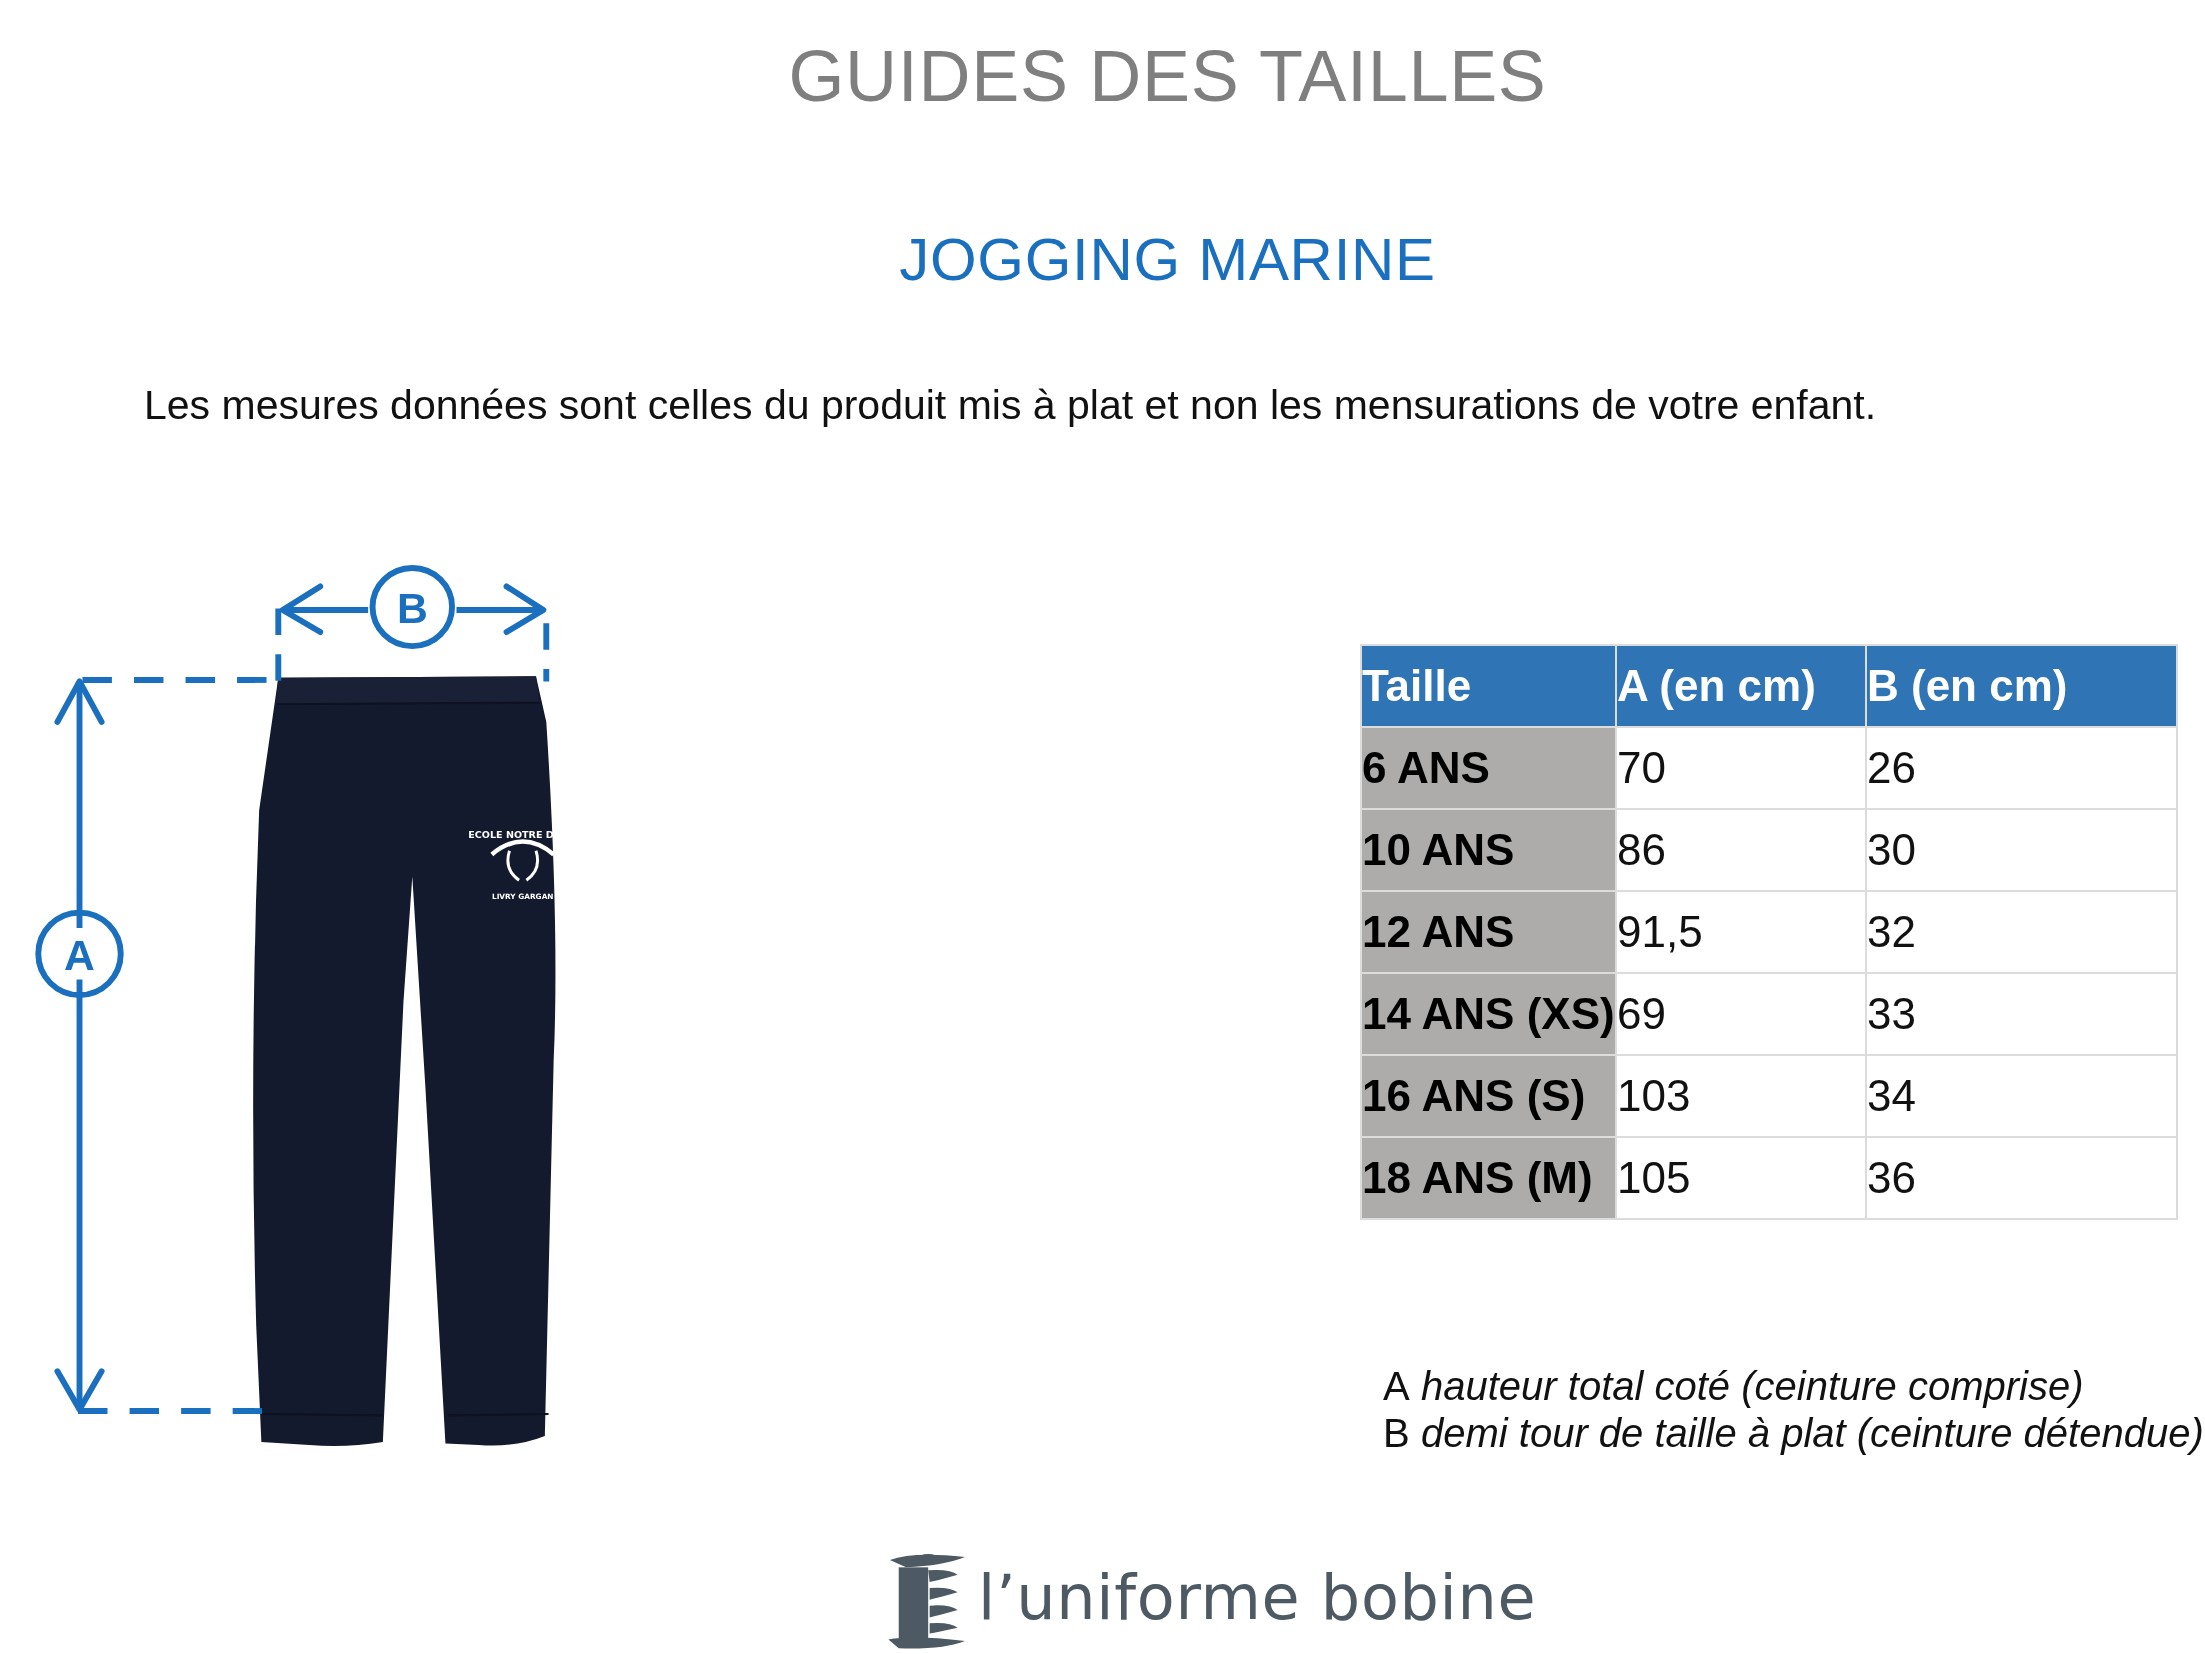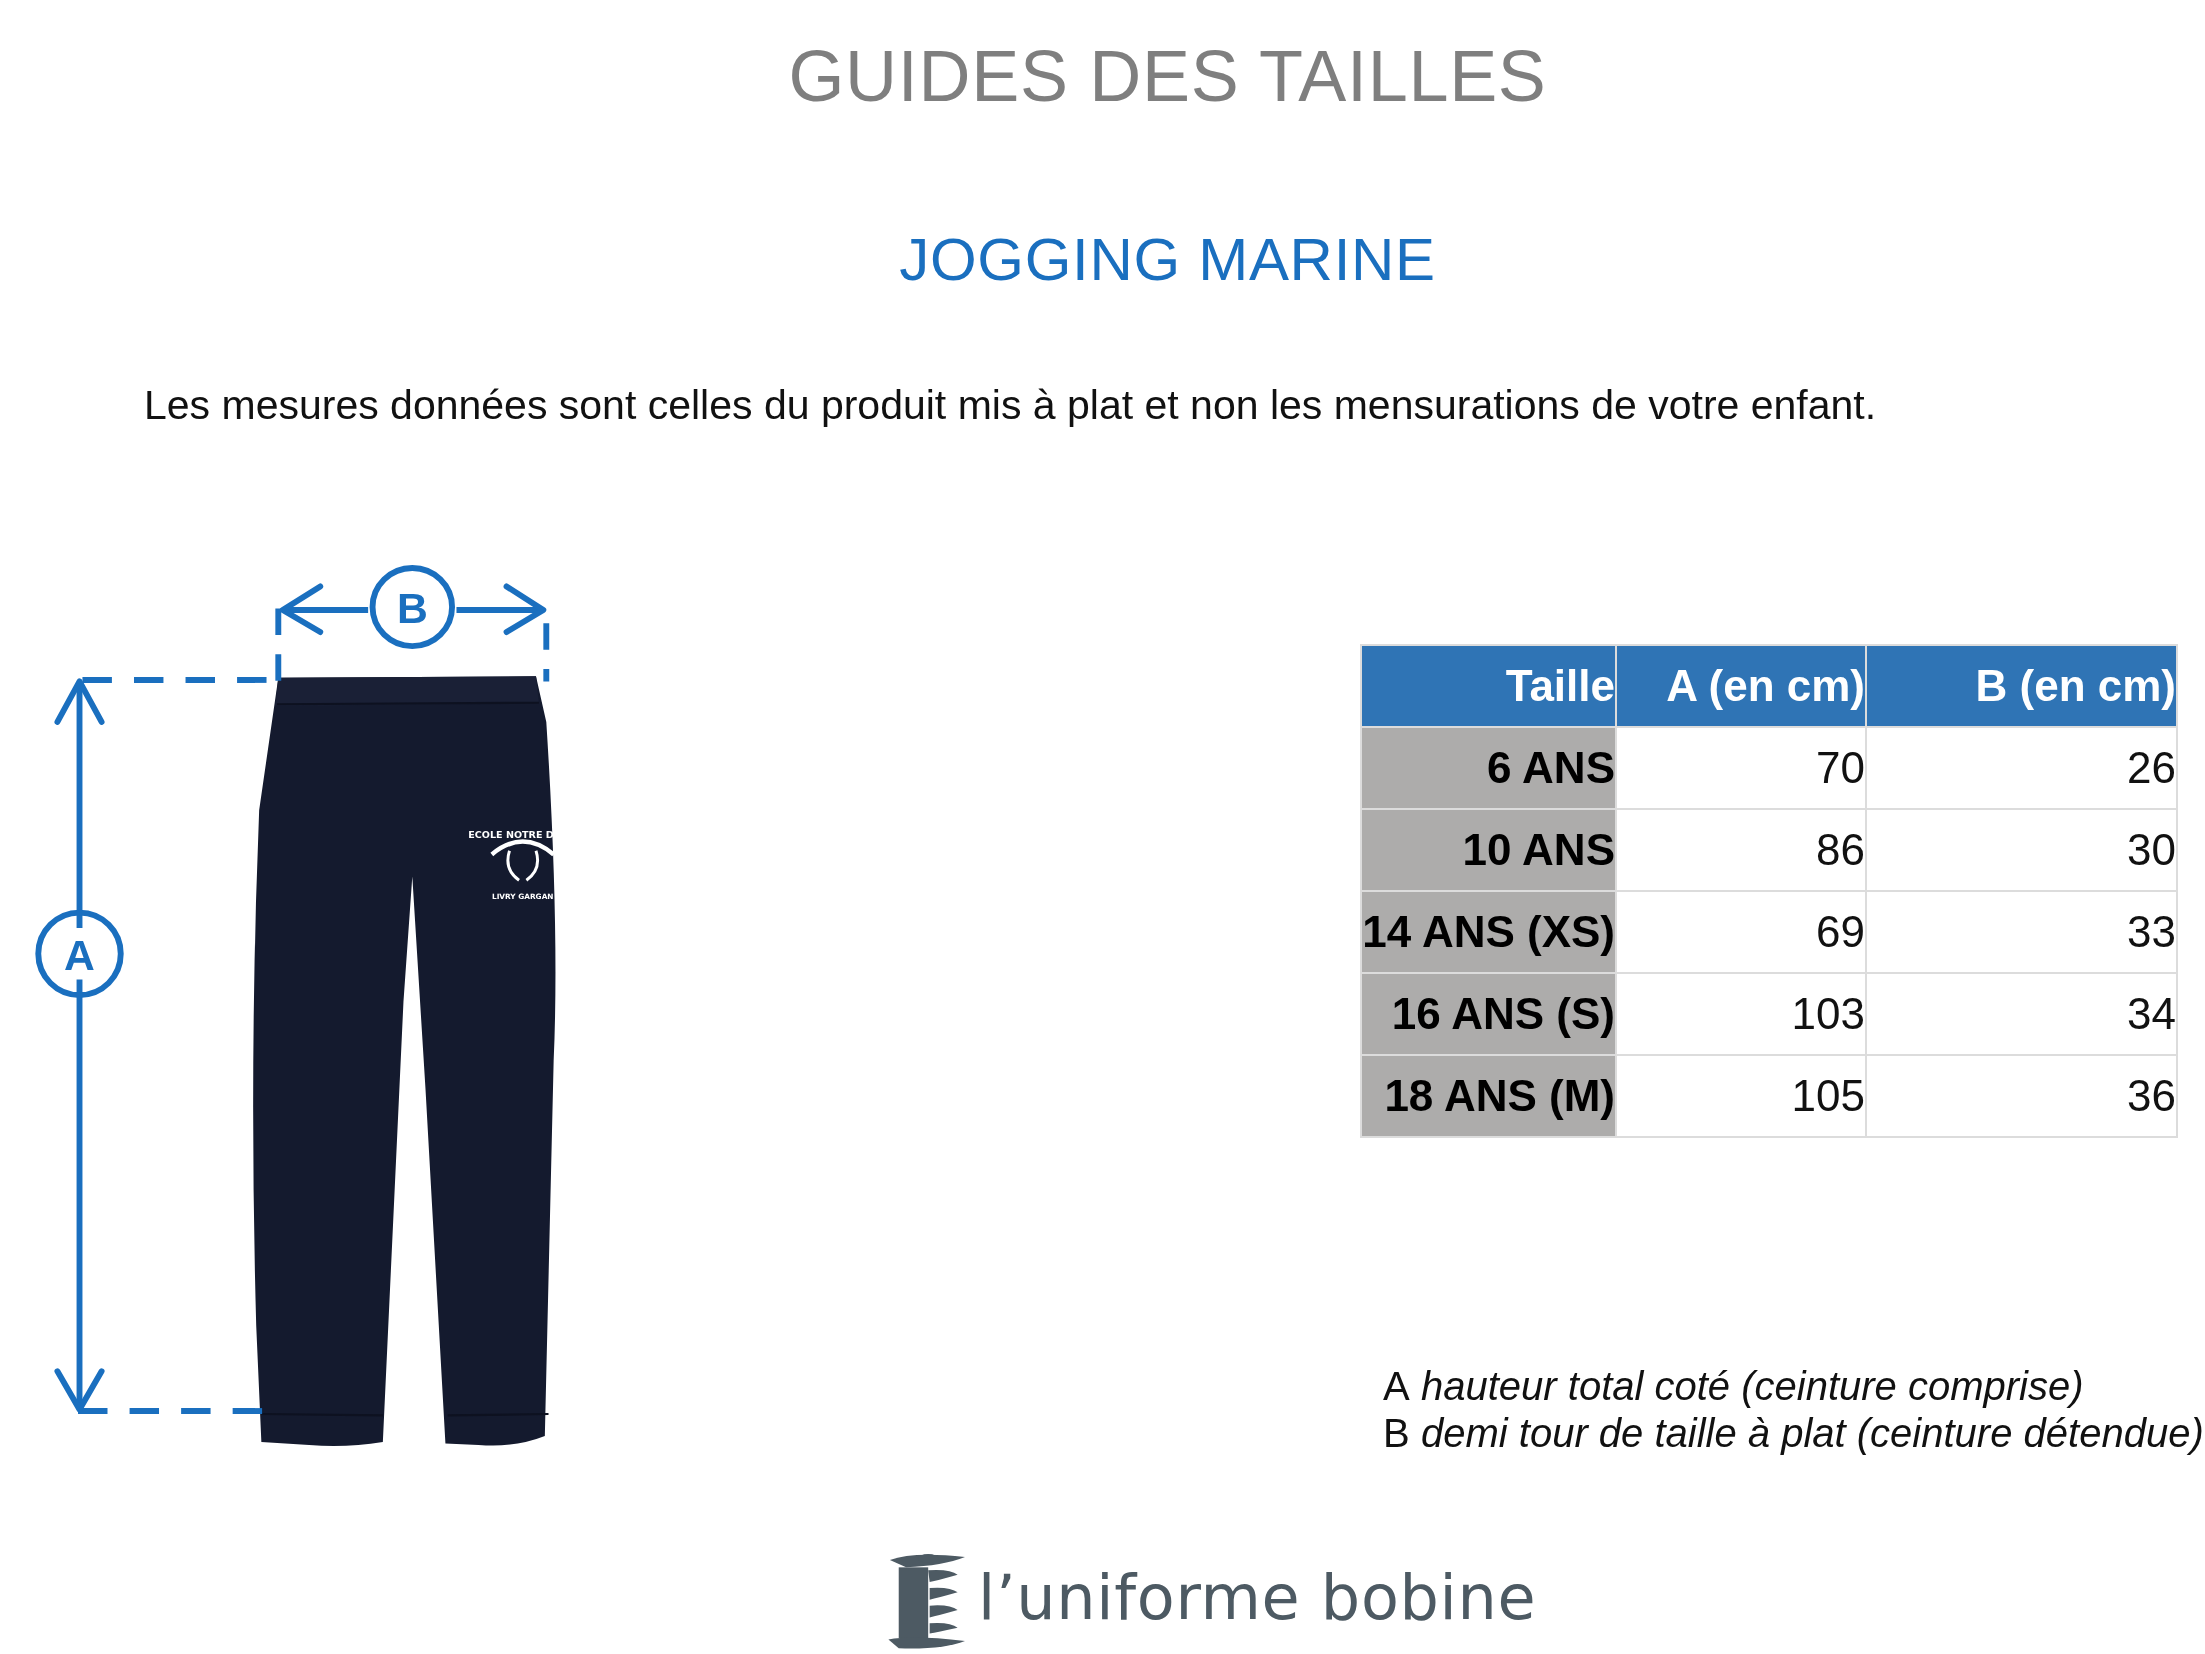--- a/index.html
+++ b/index.html
@@ -15,21 +15,21 @@
     .intro div { white-space: nowrap; }
     .intro .l1 { padding-left: 0; }
 
     
     .diagram { left: 0; top: 545px; width: 589px; height: 906px; }
     .diagram svg { position: absolute; left: 0; top: 0; }
 
     
     table.sizes { position: absolute; left: 1360px; top: 644px; border-collapse: collapse;
                   font-size: 44px; }
-    table.sizes td, table.sizes th { border: 2.9px solid #dcdcdc; text-align: right;
+    table.sizes td, table.sizes th { border: 2.9px solid #dcdcdc; text-align: left;
                   height: 80px; padding: 0; margin-left: 16px; }
     table.sizes th { background: #2f74b5; color: #fff; font-weight: bold; font-size: 44px; }
     table.sizes td.size { background: #adacab; color: #000000; font-weight: bold; }
     table.sizes td.val { background: #fff; color: #111; }
     .c1 { width: 253px; } .c2 { width: 248px; } .c3 { width: 309px; }
 
     .legend { left: 1383px; top: 1363px; font-size: 40px; color: #111; line-height: 47px; }
     .legend .key { display: inline-block; width: 38px; }
     .legend .desc { font-style: italic; }
 
@@ -107,20 +107,25 @@
       <td class="size">6 ANS</td>
       <td class="val">70</td>
       <td class="val">26</td>
     </tr>
     <tr>
       <td class="size">10 ANS</td>
       <td class="val">86</td>
       <td class="val">30</td>
     </tr>
     <tr>
+      <td class="size">12 ANS</td>
+      <td class="val">91,5</td>
+      <td class="val">32</td>
+    </tr>
+    <tr>
       <td class="size">14 ANS (XS)</td>
       <td class="val">69</td>
       <td class="val">33</td>
     </tr>
     <tr>
       <td class="size">16 ANS (S)</td>
       <td class="val">103</td>
       <td class="val">34</td>
     </tr>
     <tr>

